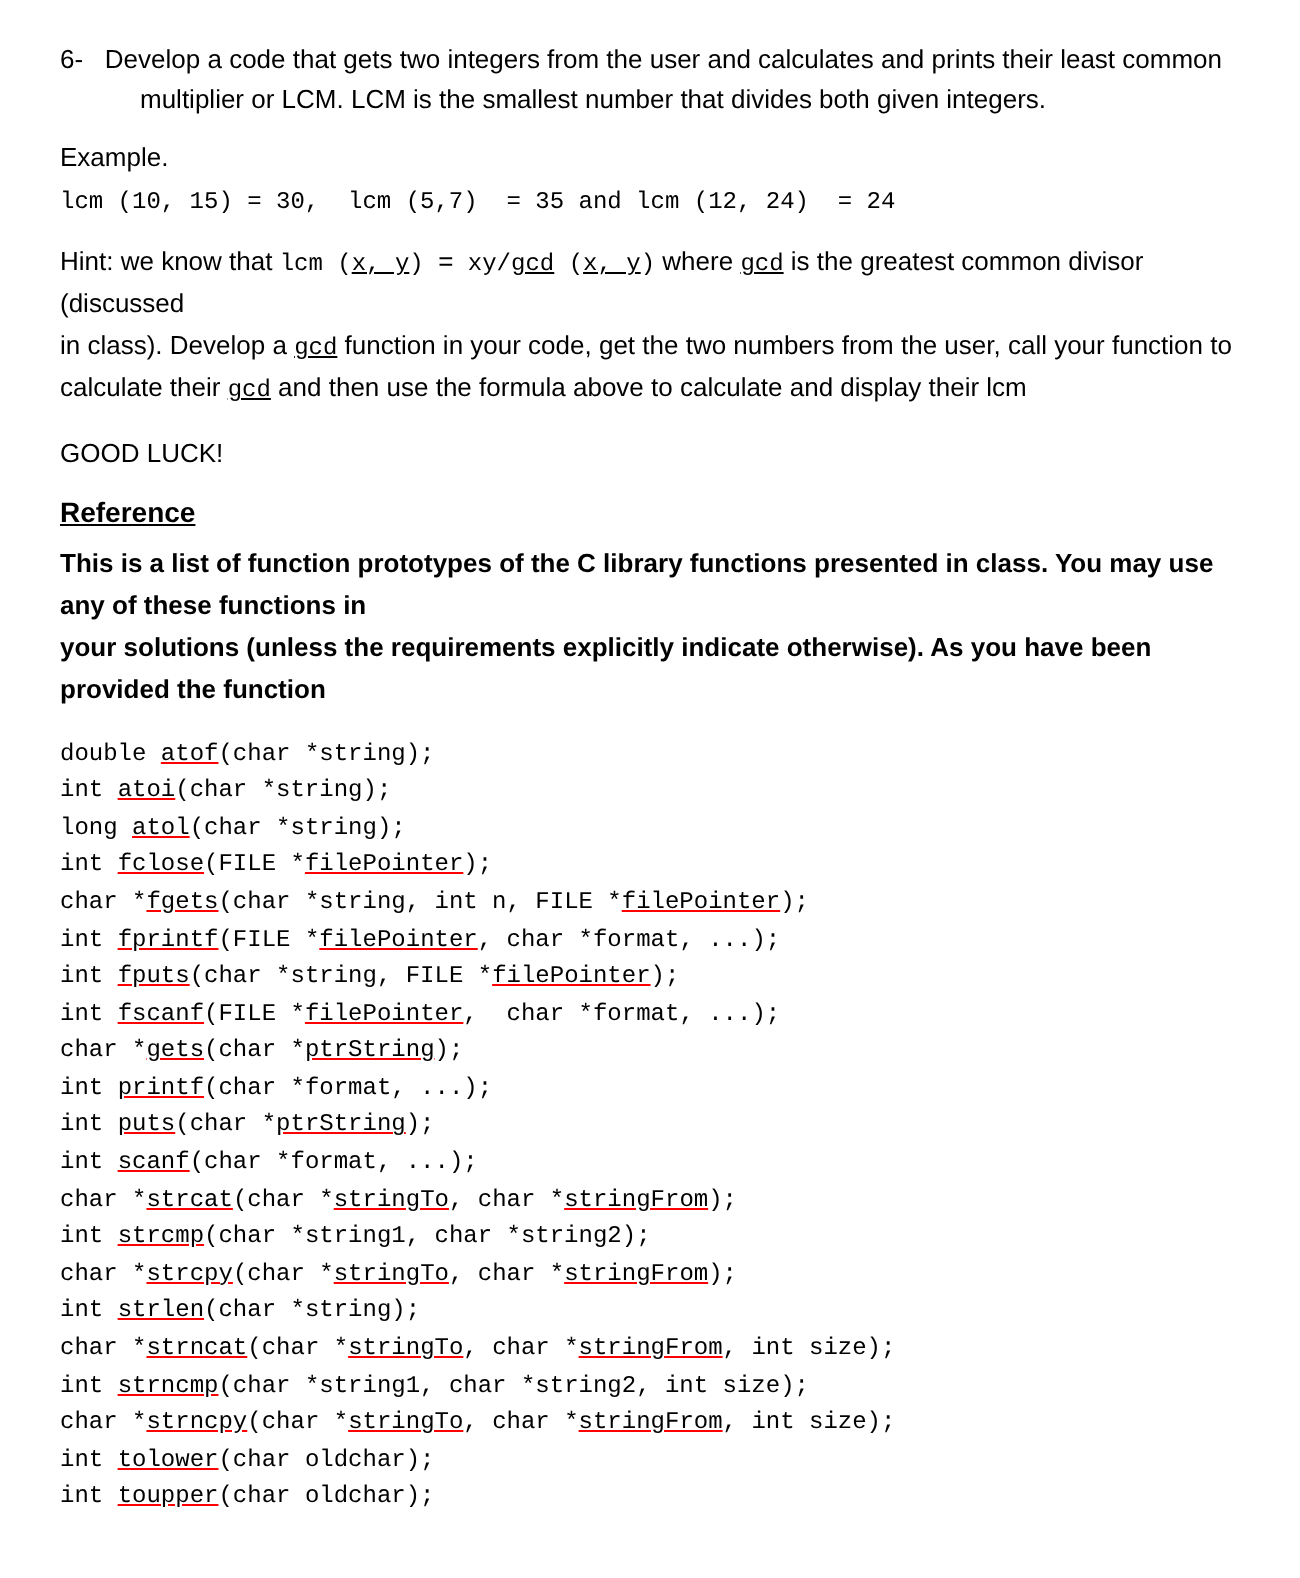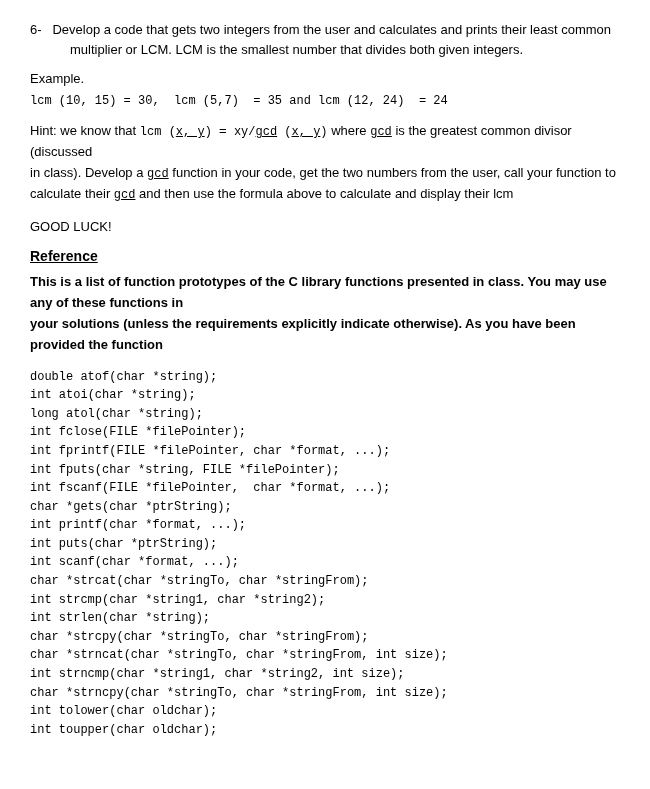--- a/index.html
+++ b/index.html
@@ -43,20 +43,21 @@
       font-family: 'Courier New', Courier, monospace;
       font-size: 12px;
       line-height: 1.55;
       margin-bottom: 20px;
     }
     .code-line {
       display: block;
       white-space: pre;
     }
     .underline-red2 {
+      text-decoration: underline;
       text-decoration-color: red;
       margin-top: 38px;
     }
     code {
       font-family: 'Courier New', Courier, monospace;
       font-size: 12px;
     }
     .underline-text {
       text-decoration: underline;
     }
@@ -96,29 +97,30 @@
     <span>This is a list of function prototypes of the C library functions presented in class.  You may use any of these functions in</span><br>
     <span>your solutions (unless the requirements explicitly indicate otherwise).  As you have been provided the function</span><br>
   </div>
 </div>
 
 <div class="code-block">
   <span class="code-line">double <span class="underline-red2">atof</span>(char *string);</span>
   <span class="code-line">int <span class="underline-red2">atoi</span>(char *string);</span>
   <span class="code-line">long <span class="underline-red2">atol</span>(char *string);</span>
   <span class="code-line">int <span class="underline-red2">fclose</span>(FILE *<span class="underline-red2">filePointer</span>);</span>
+  <span class="code-line">char *<span class="underline-red2">fgets</span>(char *string, int n, FILE *<span class="underline-red2">filePointer</span>);</span>
   <span class="code-line">int <span class="underline-red2">fprintf</span>(FILE *<span class="underline-red2">filePointer</span>, char *format, ...);</span>
   <span class="code-line">int <span class="underline-red2">fputs</span>(char *string, FILE *<span class="underline-red2">filePointer</span>);</span>
   <span class="code-line">int <span class="underline-red2">fscanf</span>(FILE *<span class="underline-red2">filePointer</span>,  char *format, ...);</span>
   <span class="code-line">char *<span class="underline-red2">gets</span>(char *<span class="underline-red2">ptrString</span>);</span>
   <span class="code-line">int <span class="underline-red2">printf</span>(char *format, ...);</span>
   <span class="code-line">int <span class="underline-red2">puts</span>(char *<span class="underline-red2">ptrString</span>);</span>
   <span class="code-line">int <span class="underline-red2">scanf</span>(char *format, ...);</span>
   <span class="code-line">char *<span class="underline-red2">strcat</span>(char *<span class="underline-red2">stringTo</span>, char *<span class="underline-red2">stringFrom</span>);</span>
   <span class="code-line">int <span class="underline-red2">strcmp</span>(char *string1, char *string2);</span>
+  <span class="code-line">char *<span class="underline-red2">strcpy</span>(char *<span class="underline-red2">stringTo</span>, char *<span class="underline-red2">stringFrom</span>);</span>
   <span class="code-line">int <span class="underline-red2">strlen</span>(char *string);</span>
-  <span class="code-line">char *<span class="underline-red2">strcpy</span>(char *<span class="underline-red2">stringTo</span>, char *<span class="underline-red2">stringFrom</span>);</span>
   <span class="code-line">char *<span class="underline-red2">strncat</span>(char *<span class="underline-red2">stringTo</span>, char *<span class="underline-red2">stringFrom</span>, int size);</span>
   <span class="code-line">int <span class="underline-red2">strncmp</span>(char *string1, char *string2, int size);</span>
   <span class="code-line">char *<span class="underline-red2">strncpy</span>(char *<span class="underline-red2">stringTo</span>, char *<span class="underline-red2">stringFrom</span>, int size);</span>
   <span class="code-line">int <span class="underline-red2">tolower</span>(char oldchar);</span>
   <span class="code-line">int <span class="underline-red2">toupper</span>(char oldchar);</span>
 </div>
 
 </body></html>

